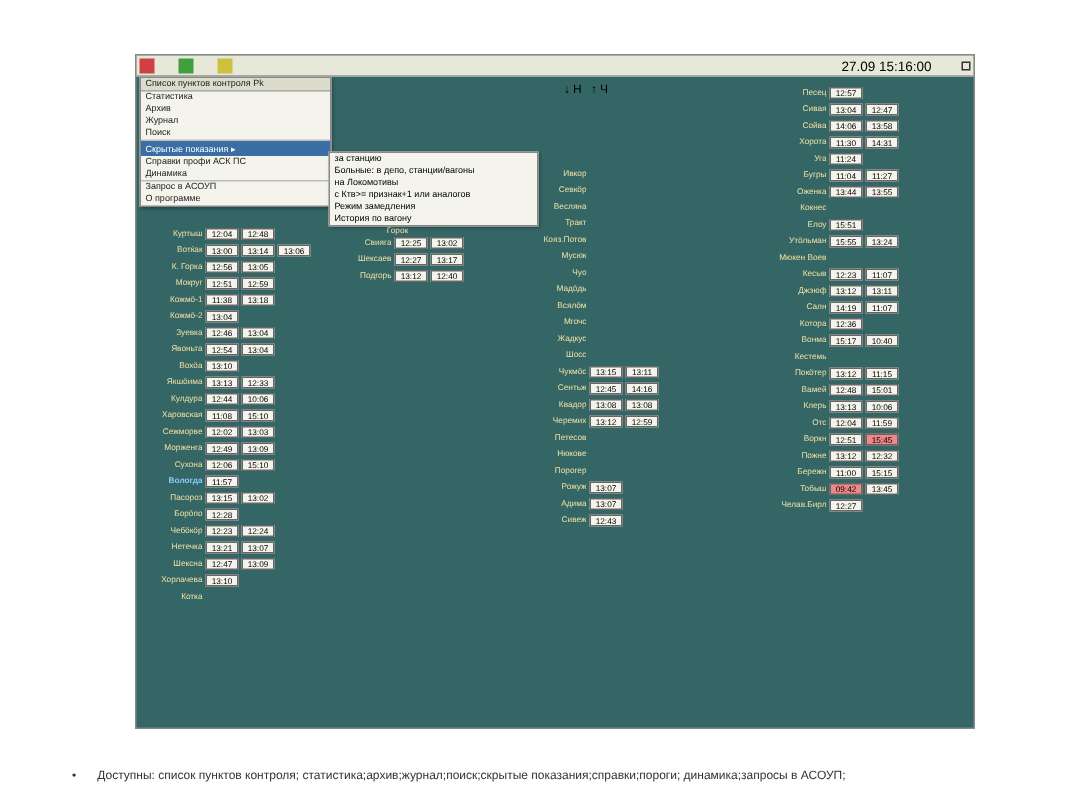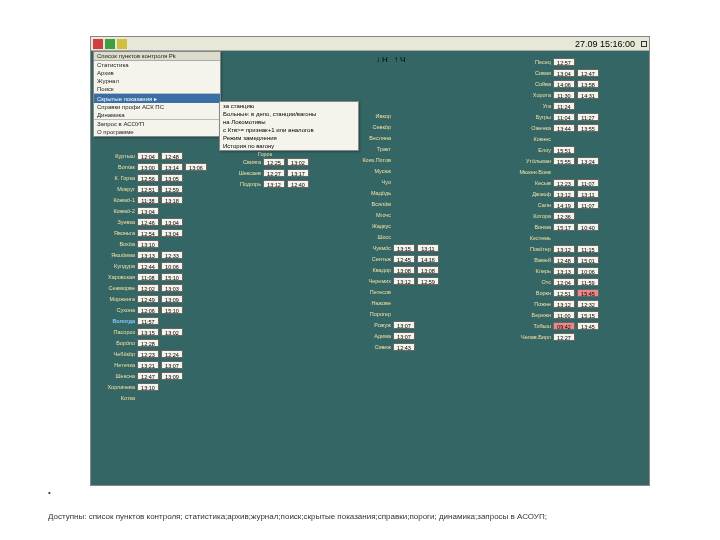--- a/index.html
+++ b/index.html
@@ -1,20 +1,20 @@
 <!DOCTYPE html>
 <html><head>
 <meta charset="utf-8">
 <style>
   * { box-sizing: border-box; margin: 0; padding: 0; }
   html, body { width: 720px; height: 540px; font-family: Arial, sans-serif; background: #fff; overflow: hidden; }
   .slide { width: 720px; height: 540px; position: relative; }
   .title { font-size: 17px; text-align: center; padding: 8px 0 4px; color: #000; }
   .app { position: absolute; left: 90px; top: 36px; width: 560px; height: 450px; background: #346666; border: 1px solid #888; }
-  .toolbar { height: 14px; background: #e8e8d8; border-bottom: 1px solid #aaa; display: flex; align-items: center; padding: 0 2px; gap: 2px;}
+  .toolbar { height: 14px; background: #e8e8d8; border-bottom: 1px solid #aaa; display: flex; align-items: center; padding: 0 2px; gap: 16px;}
   .tb-ico { width: 10px; height: 10px; display: inline-block; }
   .tb-ico.red { background: #d04040; }
   .tb-ico.green { background: #40a040; }
   .tb-ico.yellow { background: #d0c040; }
   .clock { margin-left: auto; font-size: 9px; color: #000; padding-right: 2px; }
   .blink { width: 6px; height: 6px; border: 1px solid #333; display:inline-block; margin-left:2px;}
   .canvas { position: relative; width: 100%; height: calc(100% - 14px); }
   .menu-pop { position: absolute; left: 2px; top: 0; width: 128px; background: #f4f4ec; border: 1px solid #888; font-size: 6px; color: #222; z-index: 10; box-shadow: 1px 1px 2px rgba(0,0,0,.3);}
   .menu-pop .mtitle { background: #dcdccc; padding: 1px 3px; border-bottom: 1px solid #aaa; font-size: 6px;}
   .menu-pop .mitem { padding: 1px 3px; white-space: nowrap; overflow: hidden; }
@@ -23,21 +23,21 @@
   .submenu { position: absolute; left: 128px; top: 50px; width: 140px; background: #f4f4ec; border: 1px solid #888; font-size: 6px; box-shadow: 1px 1px 2px rgba(0,0,0,.3); z-index:11;}
   .submenu .mitem { padding: 1px 3px; white-space: nowrap; overflow:hidden;}
   .col { position: absolute; top: 6px; }
   .arrow-h { position:absolute; left:285px; top:4px; color:#000; font-size:8px; letter-spacing:2px;}
   .station-row { display: flex; align-items: center; height: 10px; margin-bottom: 1px; gap: 2px; }
   .st-label { font-size: 5.5px; color: #f0e0a0; text-align: right; width: 40px; white-space: nowrap; overflow: hidden; }
   .st-label.blue { color: #88ccff; font-weight: bold;}
   .timebox { width: 22px; height: 8px; background: #f4f4ec; border: 1px solid #666; font-size: 5.5px; color: #000; text-align: center; line-height: 8px; }
   .timebox.redbg { background:#e88; }
   .footnotes { position: absolute; left: 48px; bottom: 18px; width: 624px; font-size: 8px; color: #333; }
-  .footnotes .bullet { display: flex; gap: 14px; line-height: 10px; flex-direction: column;}
+  .footnotes .bullet { display: flex; gap: 14px; line-height: 10px;}
   .footnotes .dot::before { content: "•"; }
 </style>
 </head>
 <body>
 
 <div class="slide">
 
   <div class="app">
     <div class="toolbar">
       <span class="tb-ico red"></span>

